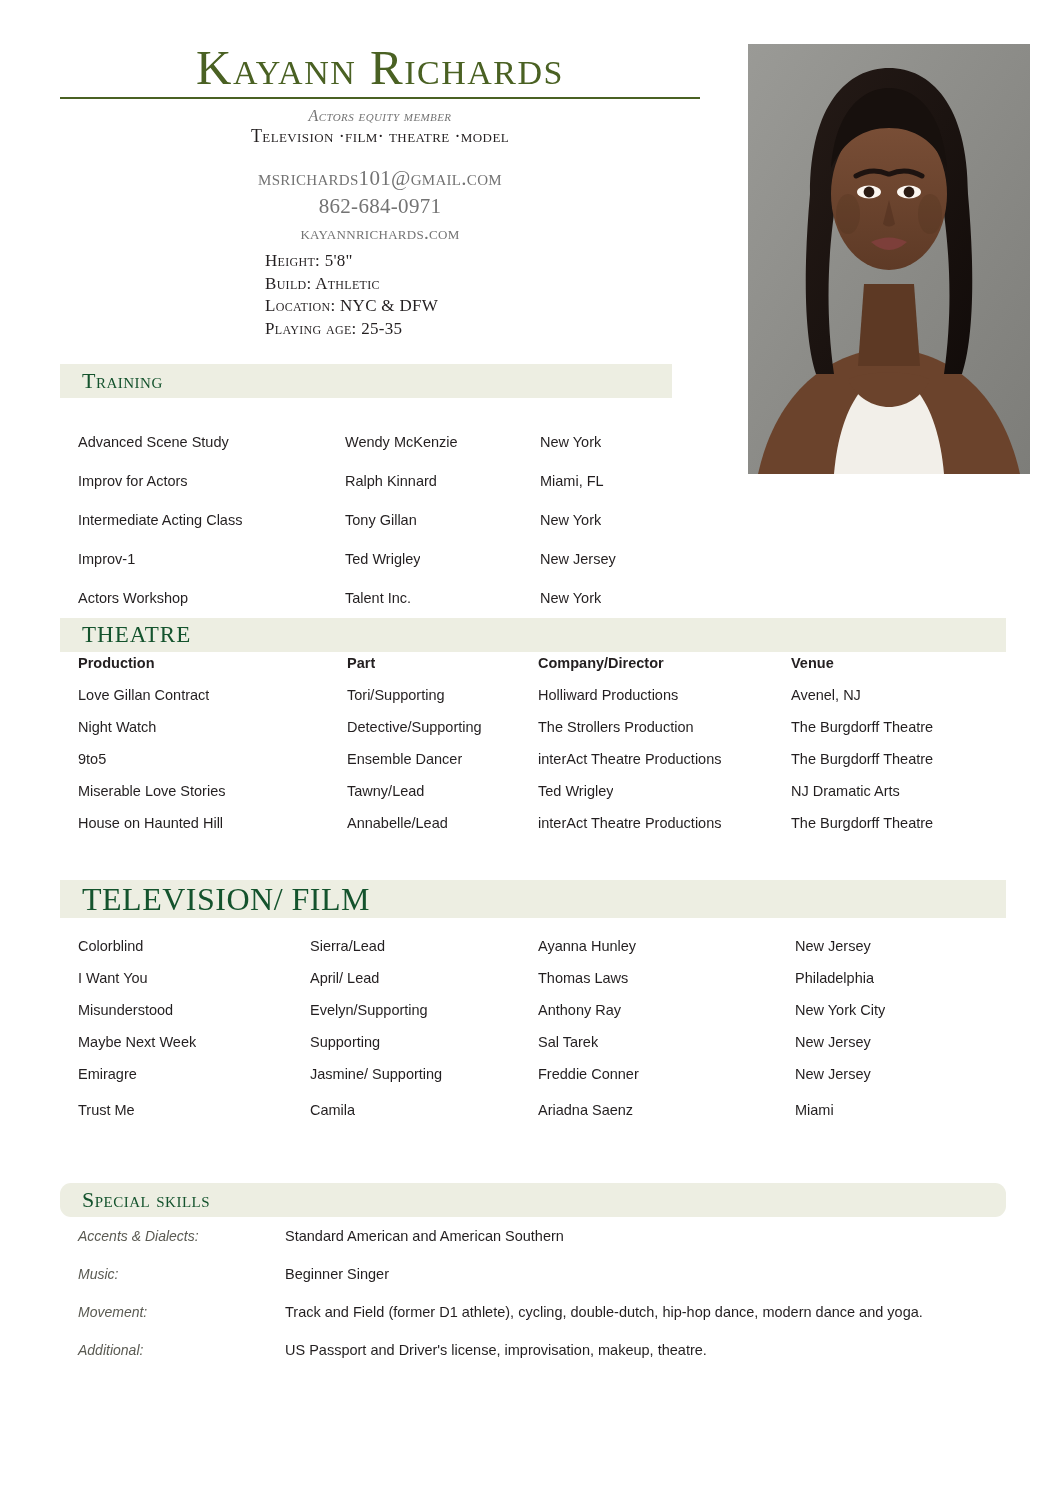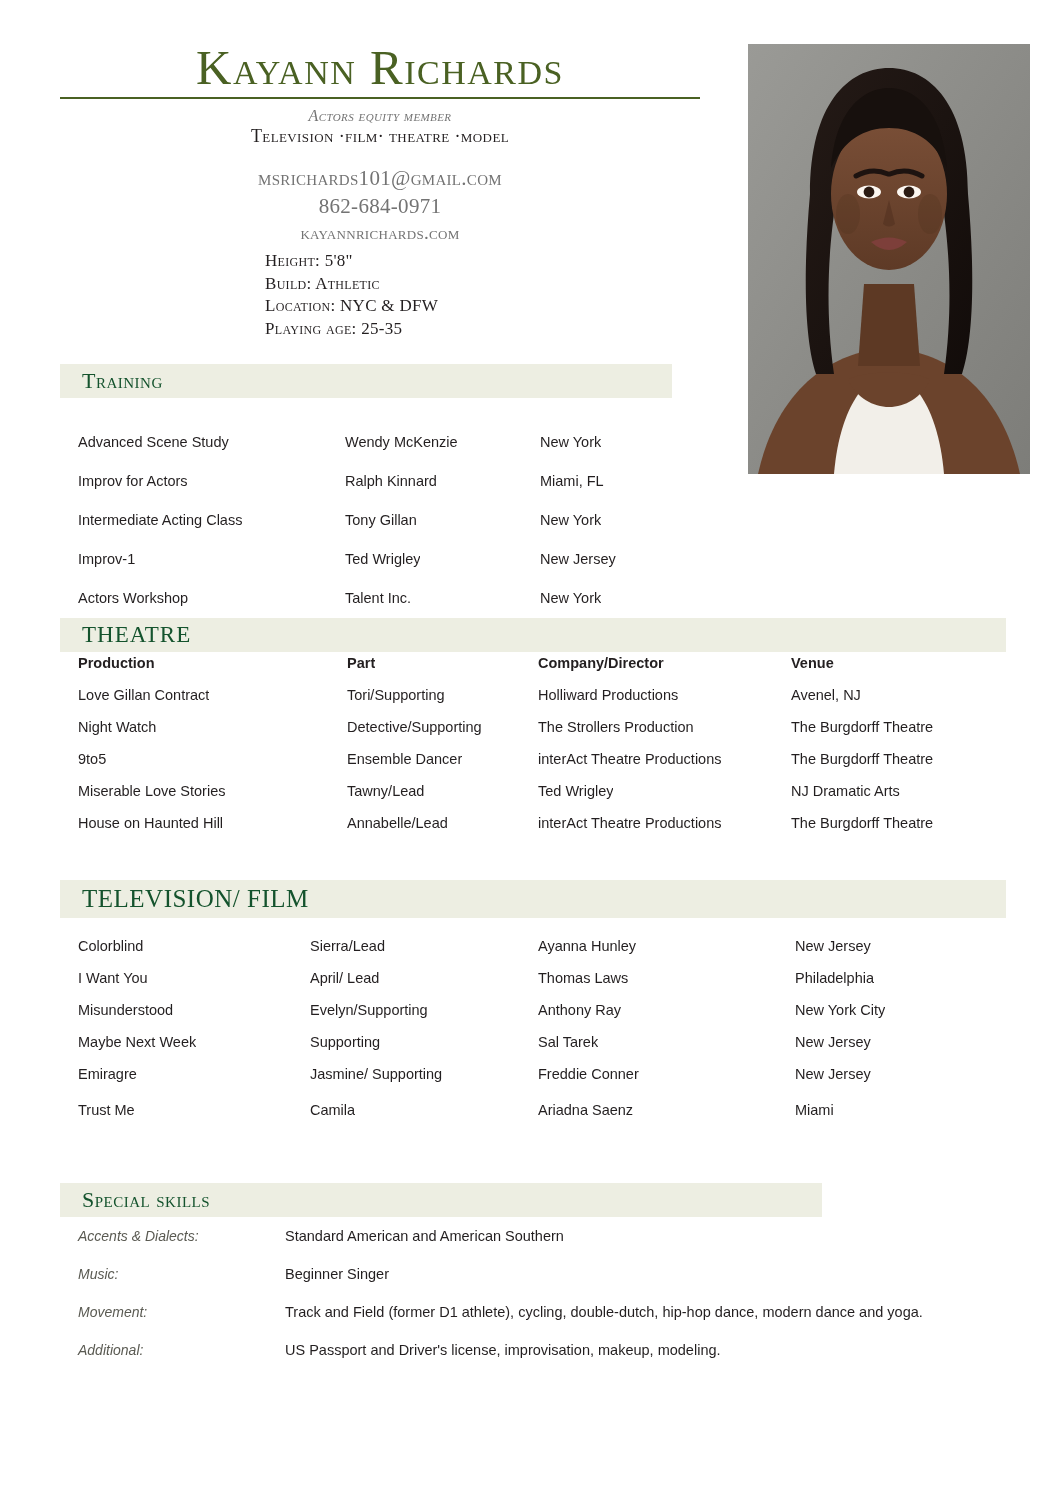--- a/index.html
+++ b/index.html
@@ -123,22 +123,22 @@
     font-variant: small-caps;
     color: #14532d;
     letter-spacing: 0.5px;
     white-space: nowrap;
   }
   .bar-training { left: 60px; top: 364px; width: 612px; }
   .bar-training .label { font-size: 22px; }
   .bar-theatre  { left: 60px; top: 618px; width: 946px; }
   .bar-theatre .label { font-size: 23px; letter-spacing: 1px; font-variant: normal; }
   .bar-tv       { left: 60px; top: 880px; width: 946px; height: 38px;}
-  .bar-tv .label { font-size: 25px; letter-spacing: 0.5px; font-variant: normal; }
-  .bar-skills   { left: 60px; top: 1183px; width: 762px; }
+  .bar-tv .label { font-size: 32px; letter-spacing: 0.5px; font-variant: normal; }
+  .bar-skills   { left: 60px; top: 1183px; width: 946px; border-radius: 11px; }
   .bar-skills .label { font-size: 22px; }
 
   
   .table {
     position: absolute;
     font-size: 14.5px;
     color: #231f20;
   }
   .row {
     position: relative;
@@ -391,17 +391,17 @@
     <div class="row">
       <span class="k">Music:</span>
       <span class="v">Beginner Singer</span>
     </div>
     <div class="row">
       <span class="k">Movement:</span>
       <span class="v">Track and Field (former D1 athlete), cycling, double-dutch, hip-hop dance, modern dance and yoga.</span>
     </div>
     <div class="row">
       <span class="k">Additional:</span>
-      <span class="v">US Passport and Driver's license, improvisation, makeup, modeling.</span>
+      <span class="v">US Passport and Driver's license, improvisation, makeup, theatre.</span>
     </div>
   </div>
 
 </div>
 
 </body></html>

